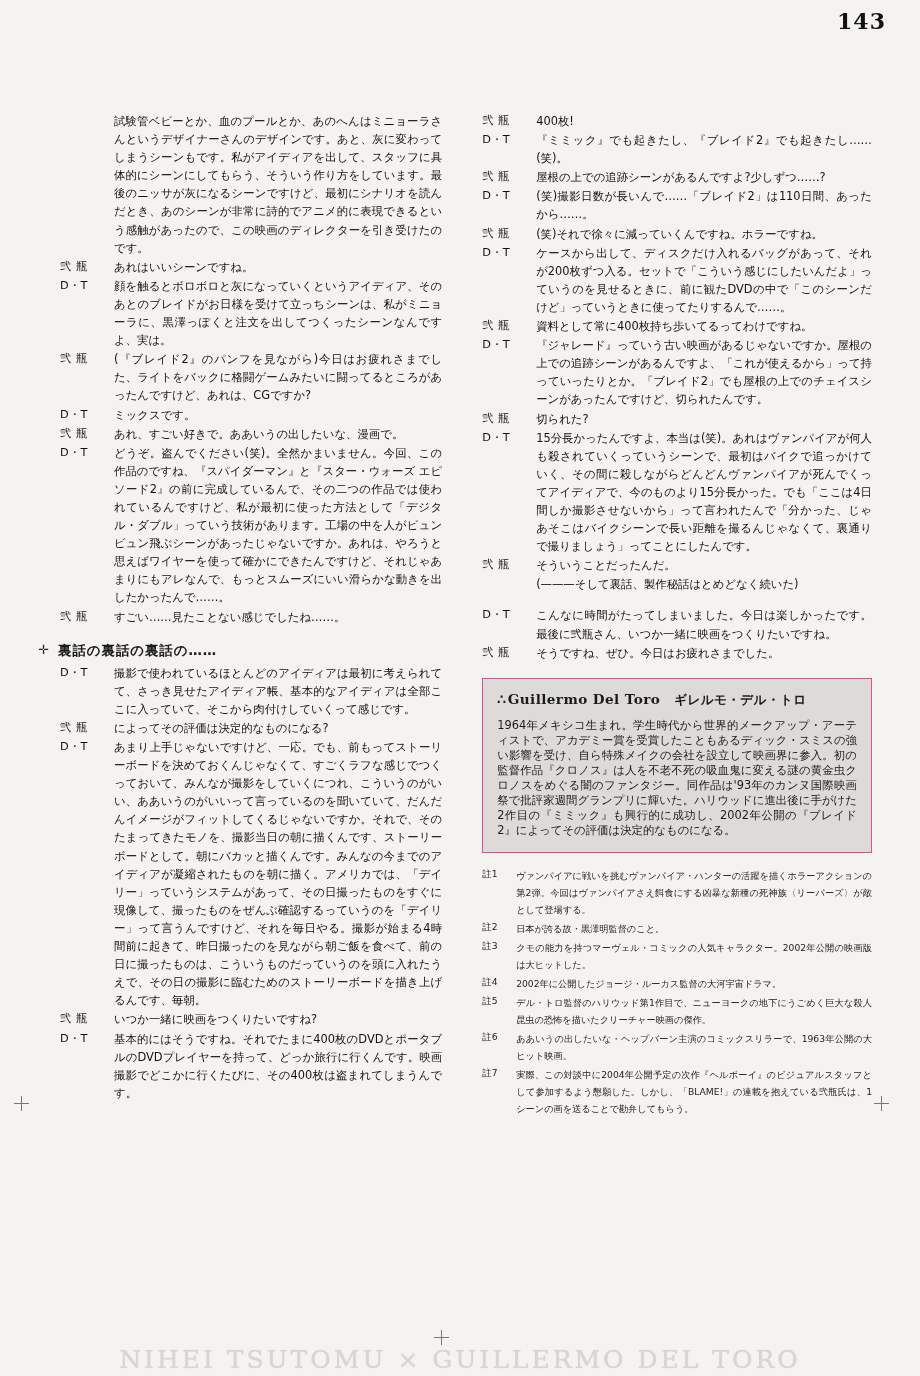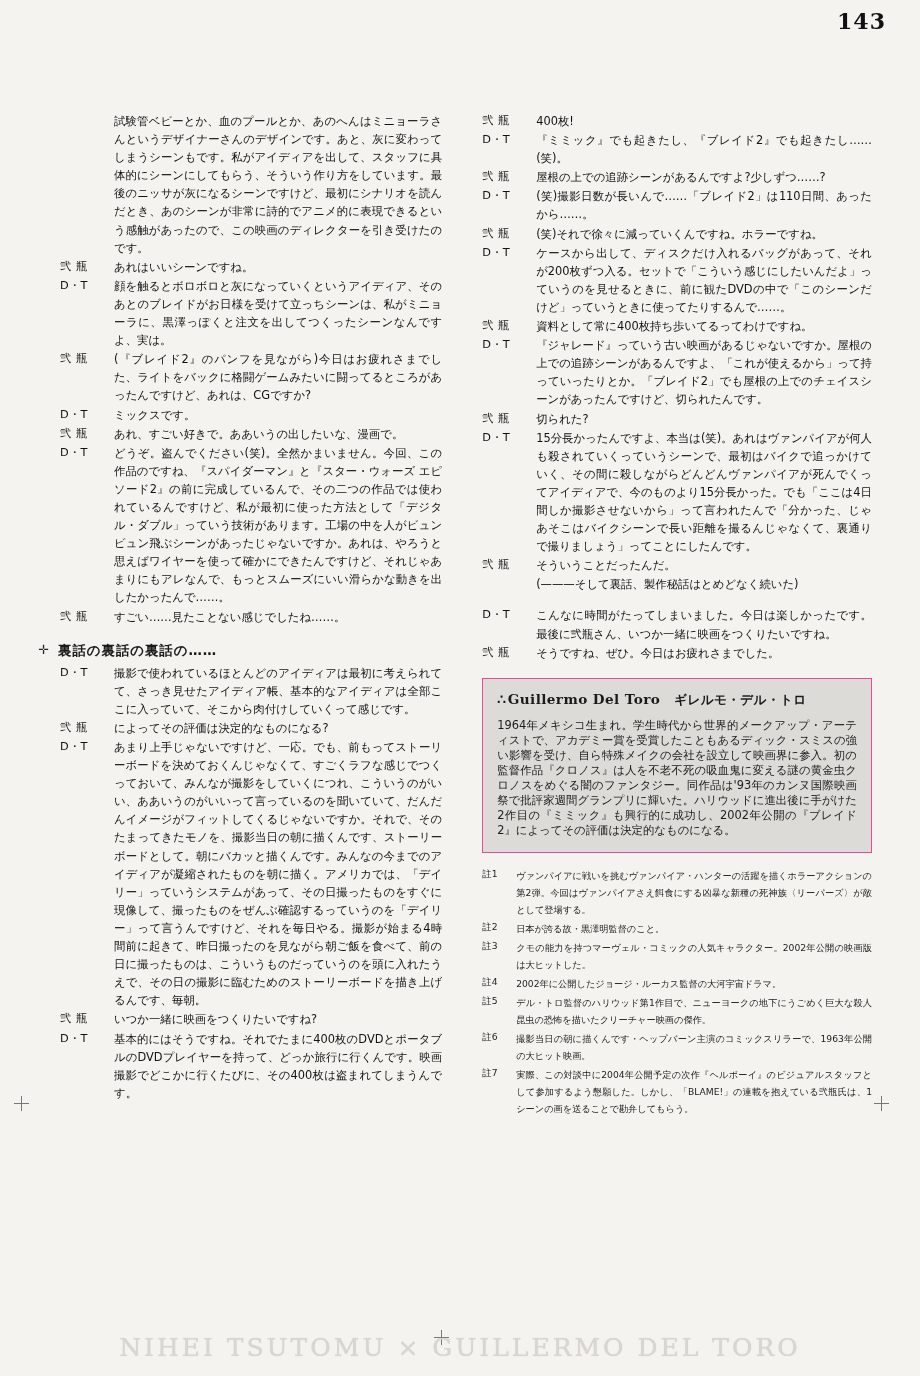--- a/index.html
+++ b/index.html
@@ -95,21 +95,21 @@
   .note{display:flex;margin-bottom:2px;}
   .note .nlab{
     width:34px;flex:0 0 34px;font-size:9.2px;line-height:14.6px;letter-spacing:0.4px;color:#222;
   }
   .note .ntxt{
     flex:1;font-size:9.2px;line-height:17px;text-align:justify;color:#222;
   }
 
   
   .footer{
-    position:absolute;left:0;right:0;bottom:14px;
+    position:absolute;left:0;right:0;bottom:2px;
     text-align:center;
     font-family:"DejaVu Serif","Liberation Serif",serif;
     font-size:25px;
     letter-spacing:3px;
     color:#d8d6d2;
     text-shadow:0 0 1px #cfcdc9;
     white-space:nowrap;
   }
 </style>
 </head>
@@ -275,21 +275,21 @@
         <div class="note">
           <div class="nlab">註4</div>
           <div class="ntxt">2002年に公開したジョージ・ルーカス監督の大河宇宙ドラマ。</div>
         </div>
         <div class="note">
           <div class="nlab">註5</div>
           <div class="ntxt">デル・トロ監督のハリウッド第1作目で、ニューヨークの地下にうごめく巨大な殺人昆虫の恐怖を描いたクリーチャー映画の傑作。</div>
         </div>
         <div class="note">
           <div class="nlab">註6</div>
-          <div class="ntxt">撮影当日の朝に描くんです・ヘップバーン主演のコミックスリラーで、1963年公開の大ヒット映画。</div>
+          <div class="ntxt">ああいうの出したいな・ヘップバーン主演のコミックスリラーで、1963年公開の大ヒット映画。</div>
         </div>
         <div class="note">
           <div class="nlab">註7</div>
           <div class="ntxt">実際、この対談中に2004年公開予定の次作『ヘルボーイ』のビジュアルスタッフとして参加するよう懇願した。しかし、「BLAME!」の連載を抱えている弐瓶氏は、1シーンの画を送ることで勘弁してもらう。</div>
         </div>
       </div>
 
     </div>
   </div>
 

